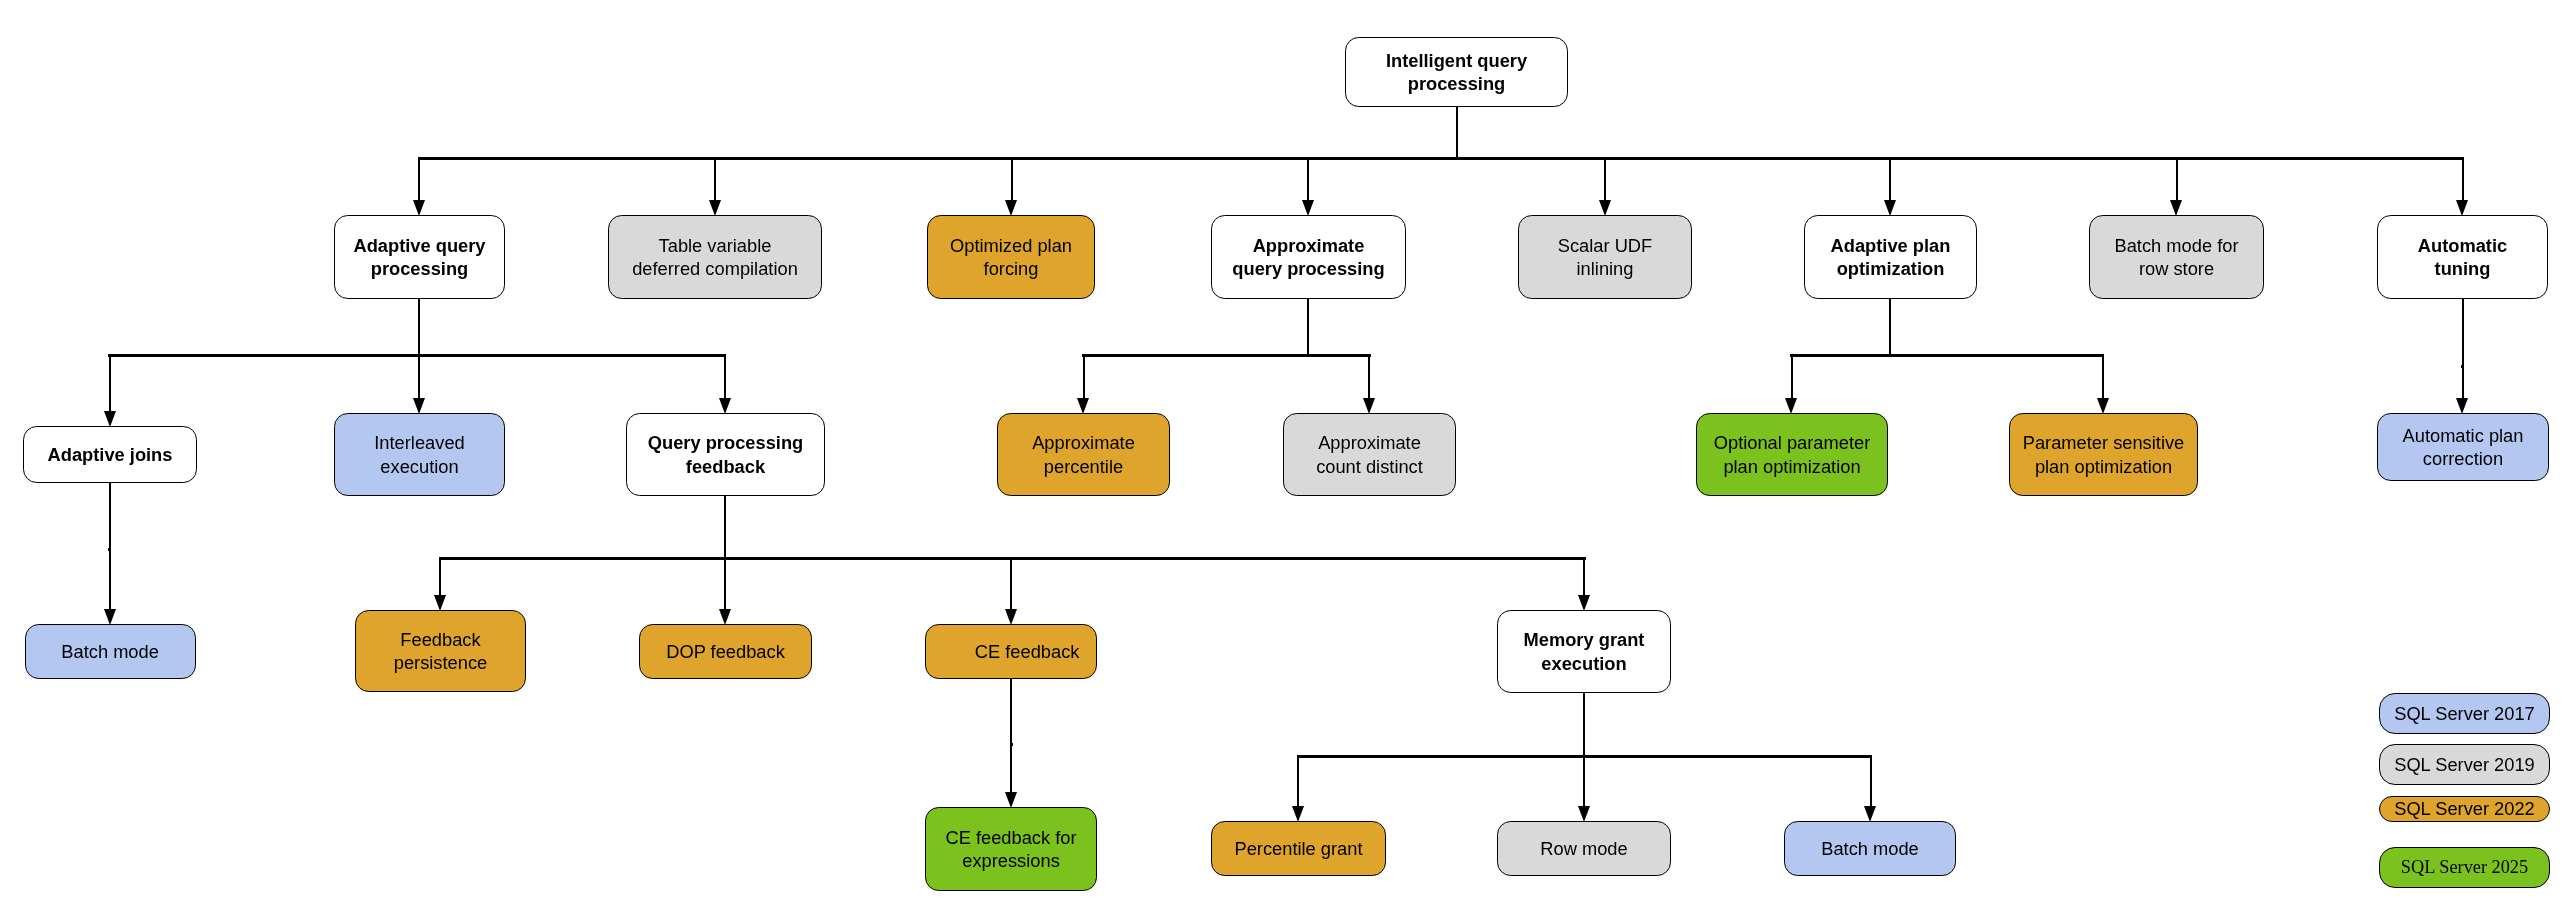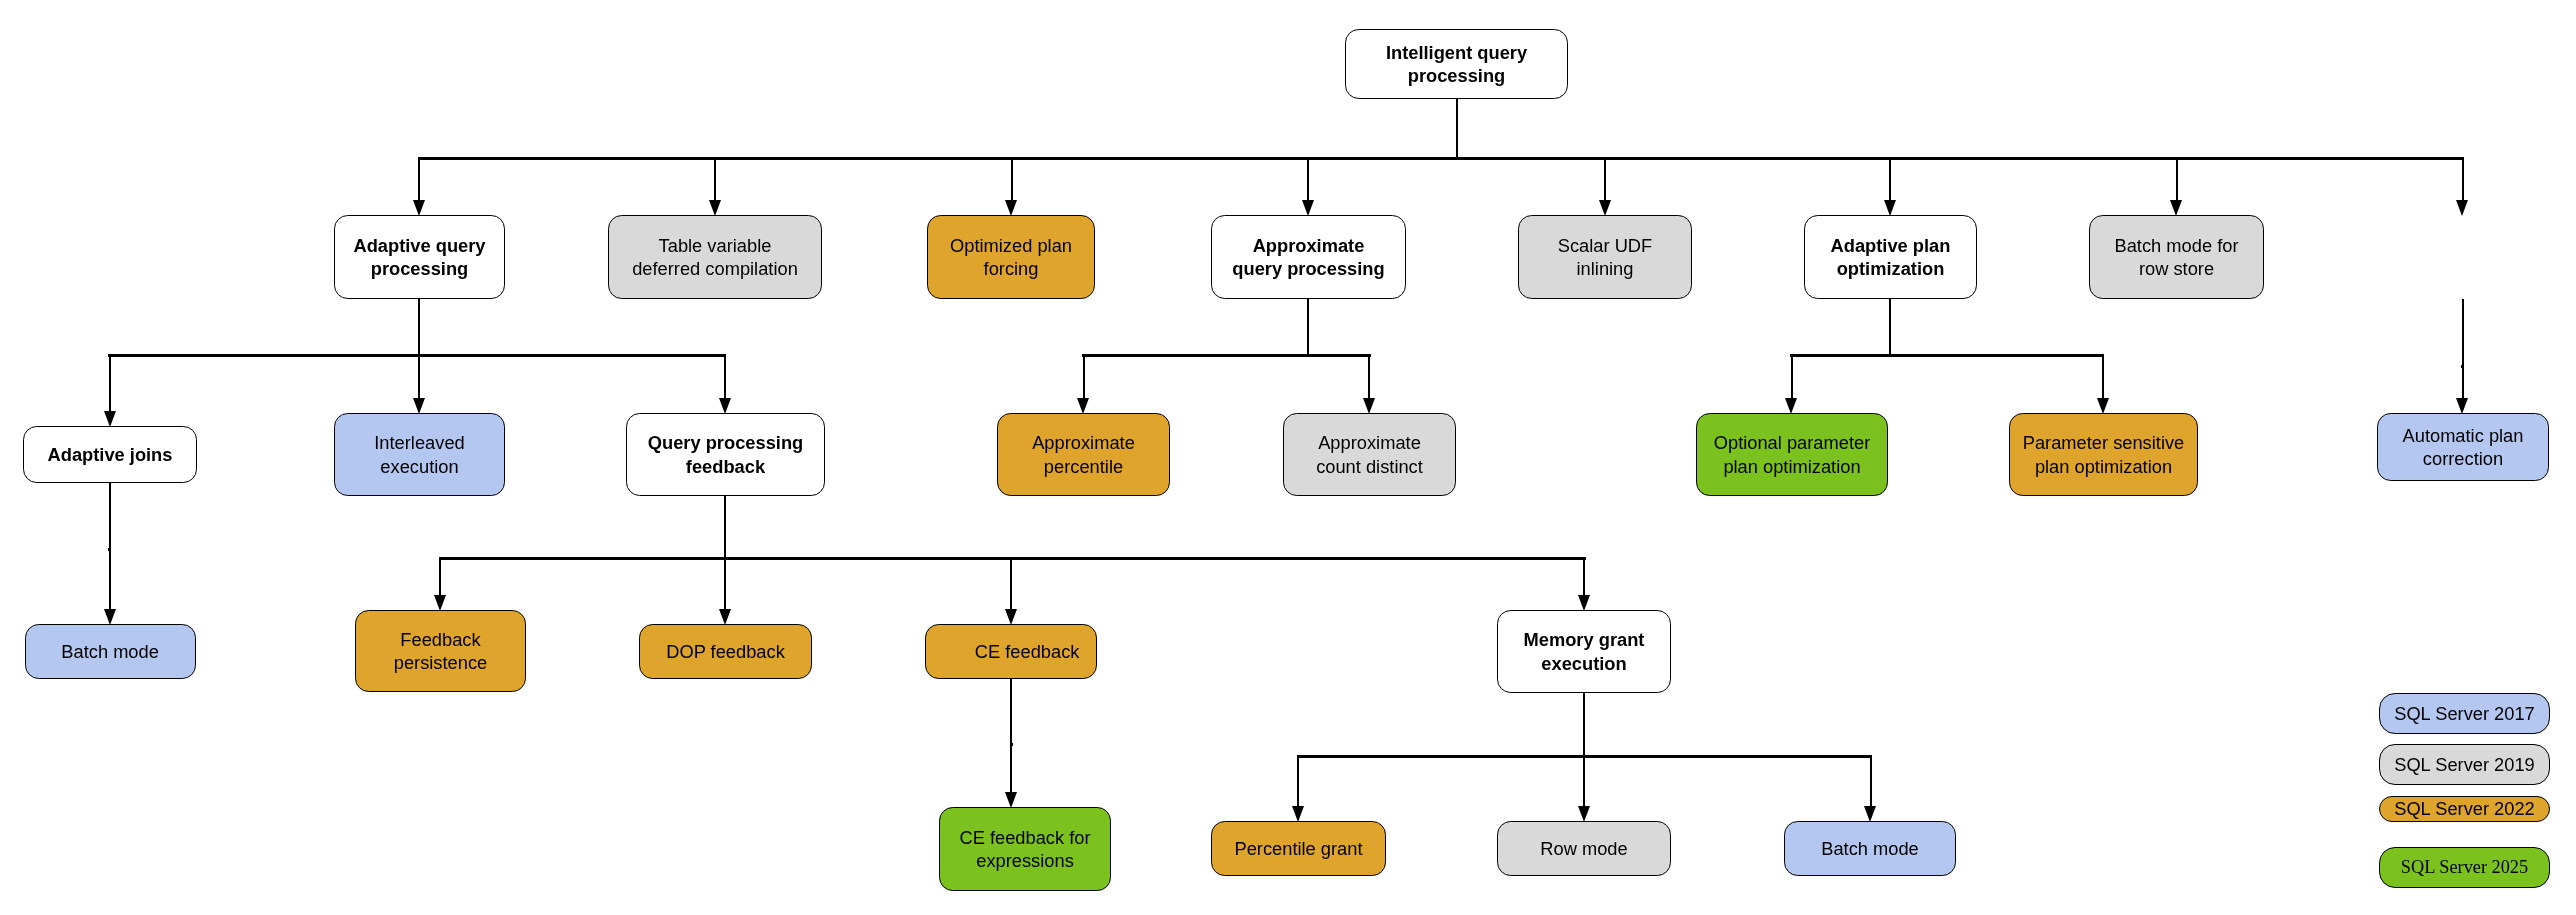--- a/index.html
+++ b/index.html
@@ -123,36 +123,38 @@
     <div class="edge-v" style="left: 1010px; top: 744px; height: 48px; background: rgb(0, 0, 0);"></div>
     <div class="arrow" style="left: 1005px; top: 792px; border-top-color: rgb(0, 0, 0);"></div>
     <div class="edge-v" style="left: 1583px; top: 693px; height: 64px; background: rgb(0, 0, 0);"></div>
     <div class="edge-h" style="left: 1297px; top: 755px; width: 575px; background: rgb(0, 0, 0);"></div>
     <div class="edge-v" style="left: 1297px; top: 757px; height: 49px; background: rgb(0, 0, 0);"></div>
     <div class="arrow" style="left: 1292px; top: 806px; border-top-color: rgb(0, 0, 0);"></div>
     <div class="edge-v" style="left: 1583px; top: 757px; height: 49px; background: rgb(0, 0, 0);"></div>
     <div class="arrow" style="left: 1578px; top: 806px; border-top-color: rgb(0, 0, 0);"></div>
     <div class="edge-v" style="left: 1870px; top: 757px; height: 49px; background: rgb(0, 0, 0);"></div>
     <div class="arrow" style="left: 1864px; top: 806px; border-top-color: rgb(0, 0, 0);"></div>
-    <div class="box bold" style="left: 1345px; top: 29px; width: 223px; height: 70px; background: rgb(255, 255, 255);">Intelligent query
+    <div class="box bold" style="left: 1345px; top: 37px; width: 223px; height: 70px; background: rgb(255, 255, 255);">Intelligent query
 processing</div>
     <div class="box bold" style="left: 334px; top: 215px; width: 171px; height: 84px; background: rgb(255, 255, 255);">Adaptive query
 processing</div>
     <div class="box" style="left: 608px; top: 215px; width: 214px; height: 84px; background: rgb(217, 217, 217);">Table variable
 deferred compilation</div>
     <div class="box" style="left: 927px; top: 215px; width: 168px; height: 84px; background: rgb(223, 164, 44);">Optimized plan
 forcing</div>
     <div class="box bold" style="left: 1211px; top: 215px; width: 195px; height: 84px; background: rgb(255, 255, 255);">Approximate
 query processing</div>
     <div class="box" style="left: 1518px; top: 215px; width: 174px; height: 84px; background: rgb(217, 217, 217);">Scalar UDF
 inlining</div>
     <div class="box bold" style="left: 1804px; top: 215px; width: 173px; height: 84px; background: rgb(255, 255, 255);">Adaptive plan
 optimization</div>
     <div class="box" style="left: 2089px; top: 215px; width: 175px; height: 84px; background: rgb(217, 217, 217);">Batch mode for
 row store</div>
+    <div class="box bold" style="left: 2377px; top: 215px; width: 171px; height: 84px; background: rgb(255, 255, 255);">Automatic
+tuning</div>
     <div class="box bold" style="left: 23px; top: 426px; width: 174px; height: 57px; background: rgb(255, 255, 255);">Adaptive joins</div>
     <div class="box" style="left: 334px; top: 413px; width: 171px; height: 83px; background: rgb(180, 199, 240);">Interleaved
 execution</div>
     <div class="box bold" style="left: 626px; top: 413px; width: 199px; height: 83px; background: rgb(255, 255, 255);">Query processing
 feedback</div>
     <div class="box" style="left: 997px; top: 413px; width: 173px; height: 83px; background: rgb(223, 164, 44);">Approximate
 percentile</div>
     <div class="box" style="left: 1283px; top: 413px; width: 173px; height: 83px; background: rgb(217, 217, 217);">Approximate
 count distinct</div>
     <div class="box" style="left: 1696px; top: 413px; width: 192px; height: 83px; background: rgb(124, 194, 30);">Optional parameter
@@ -161,21 +163,21 @@
 plan optimization</div>
     <div class="box" style="left: 2377px; top: 413px; width: 172px; height: 68px; background: rgb(180, 199, 240);">Automatic plan
 correction</div>
     <div class="box" style="left: 24.6px; top: 624px; width: 171px; height: 55px; background: rgb(180, 199, 240);">Batch mode</div>
     <div class="box" style="left: 355px; top: 610px; width: 171px; height: 82px; background: rgb(223, 164, 44);">Feedback
 persistence</div>
     <div class="box" style="left: 639px; top: 624px; width: 173px; height: 55px; background: rgb(223, 164, 44);">DOP feedback</div>
     <div class="box" style="left: 925px; top: 624px; width: 172px; height: 55px; background: rgb(223, 164, 44); padding-left: 38px;">CE feedback</div>
     <div class="box bold" style="left: 1497px; top: 610px; width: 174px; height: 83px; background: rgb(255, 255, 255);">Memory grant
 execution</div>
-    <div class="box" style="left: 925px; top: 807px; width: 172px; height: 84px; background: rgb(124, 194, 30); margin-left: 14px;">CE feedback for
+    <div class="box" style="left: 925px; top: 807px; width: 172px; height: 84px; background: rgb(124, 194, 30);">CE feedback for
 expressions</div>
     <div class="box" style="left: 1211px; top: 821px; width: 175px; height: 55px; background: rgb(223, 164, 44);">Percentile grant</div>
     <div class="box" style="left: 1497px; top: 821px; width: 174px; height: 55px; background: rgb(217, 217, 217);">Row mode</div>
     <div class="box" style="left: 1784px; top: 821px; width: 172px; height: 55px; background: rgb(180, 199, 240);">Batch mode</div>
     <div class="legend-box" style="left: 2379px; top: 693px; width: 171px; height: 41px; background: rgb(180, 199, 240);">SQL Server 2017</div>
     <div class="legend-box" style="left: 2379px; top: 744px; width: 171px; height: 41px; background: rgb(217, 217, 217);">SQL Server 2019</div>
     <div class="legend-box" style="left: 2379px; top: 796px; width: 171px; height: 26px; background: rgb(223, 164, 44);">SQL Server 2022</div>
     <div class="legend-box" style="left: 2379px; top: 847px; width: 171px; height: 41px; background: rgb(124, 194, 30); font-family: Liberation Serif, serif;">SQL Server 2025</div>
   </div>
 

